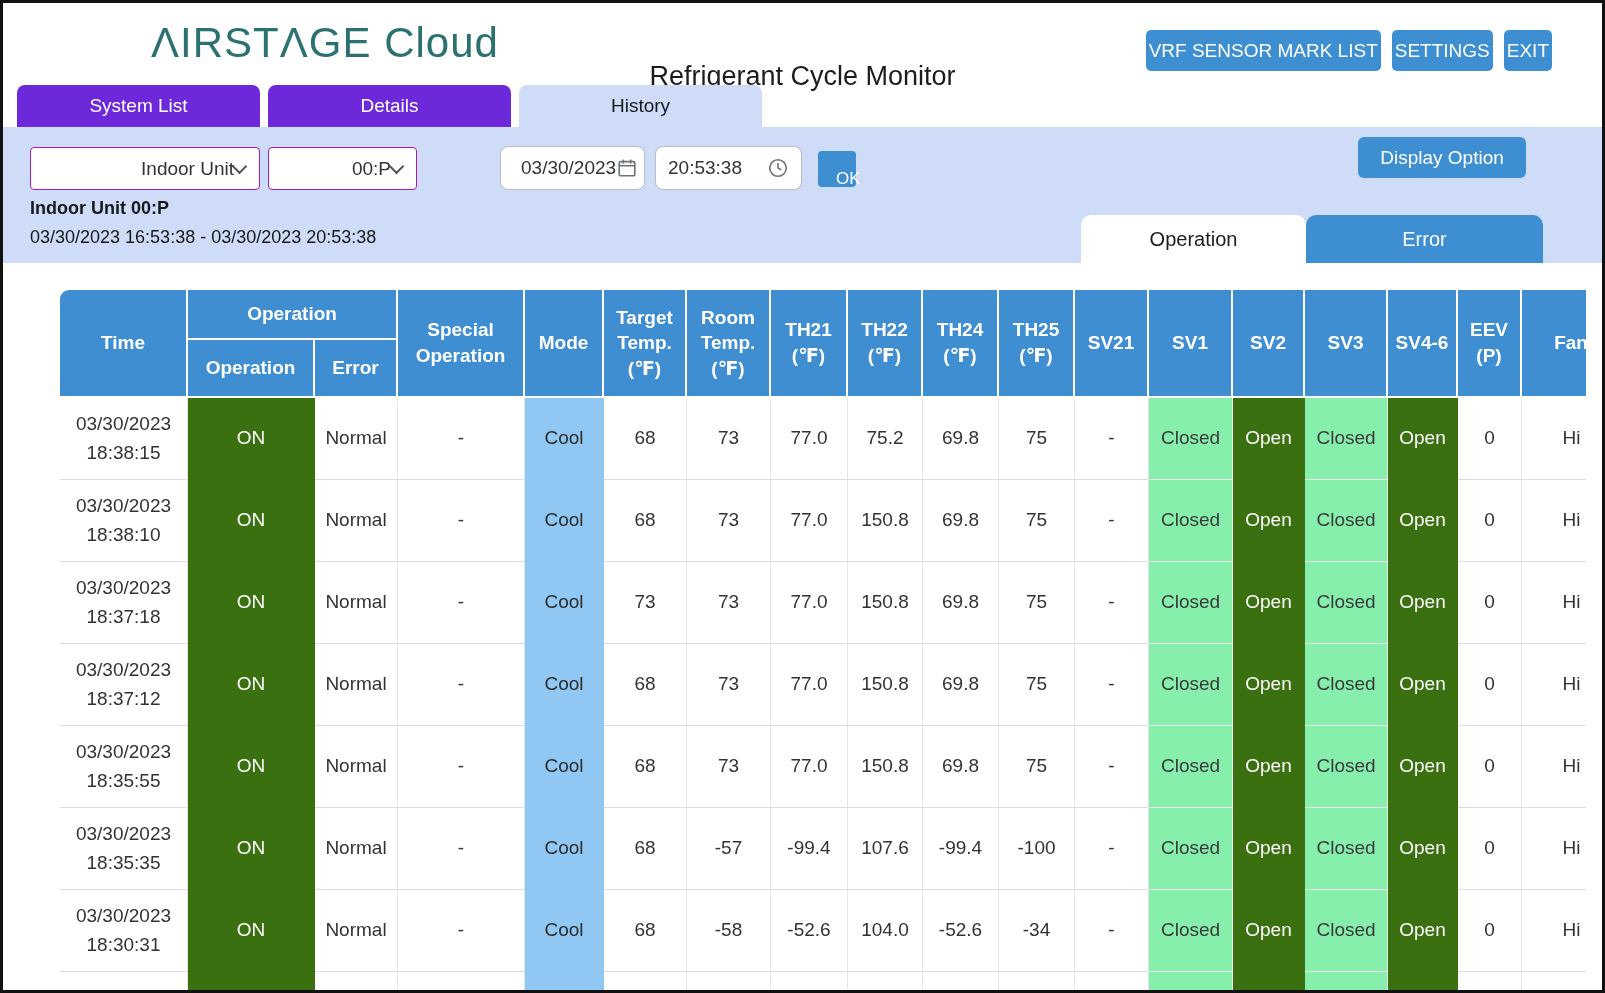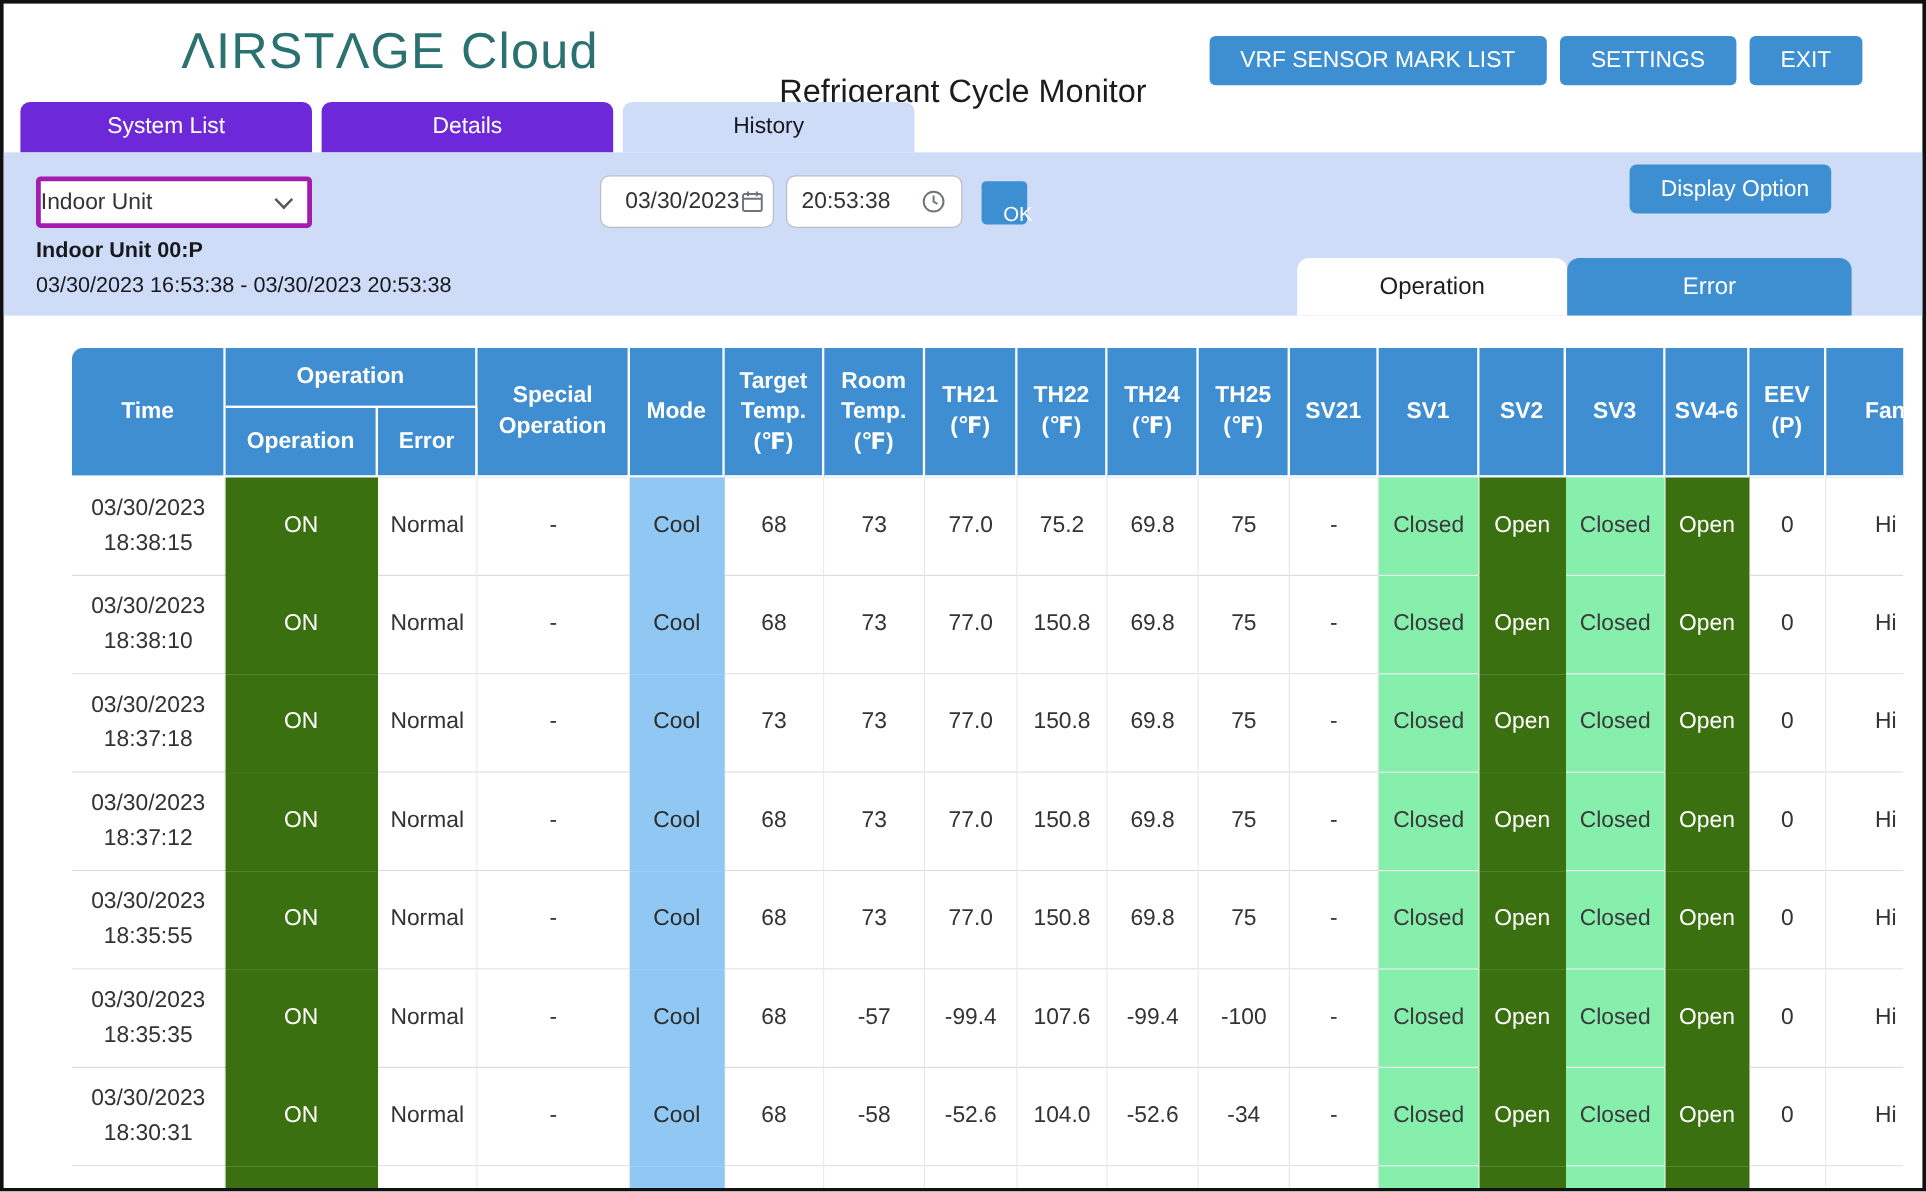--- a/index.html
+++ b/index.html
@@ -4,32 +4,32 @@
 <style>
   html,body{margin:0;padding:0;background:#fff;}
   .page{position:relative;width:1605px;height:993px;box-sizing:border-box;border:3px solid #111;
         background:#fff;overflow:hidden;font-family:"Liberation Sans","DejaVu Sans",sans-serif;}
 
   
   .brand{position:absolute;left:148px;top:16px;font-size:42px;color:#2a7170;letter-spacing:1px;font-weight:500;}
   .app-title{position:absolute;left:0;right:0;top:26px;text-align:center;font-size:27px;color:#1c1c1c;pointer-events:none;margin-top:32px;}
   .hdr-buttons{position:absolute;right:50px;top:27px;display:flex;gap:11px;}
   .btn-blue{background:#3d8fd2;color:#fff;border:none;border-radius:5px;height:41px;font-size:19px;
-            padding:0 26px;font-family:inherit;cursor:pointer;white-space:nowrap;}
+            padding:0 3px;font-family:inherit;cursor:pointer;white-space:nowrap;}
 
   
   .tab{position:absolute;top:82px;height:42px;width:243px;border-radius:8px 8px 0 0;background:#6d28d9;
        color:#fff;display:flex;align-items:center;justify-content:center;font-size:19px;cursor:pointer;}
   .tab.t0{left:14px;} .tab.t1{left:265px;} .tab.t2{left:516px;}
   .tab.active{background:#cedcf8;color:#15191e;}
 
   
   .filter-band{position:absolute;left:0;right:0;top:124px;height:136px;background:#cedcf8;}
-  .select{position:absolute;background:#fff;border:4px solid #a21caf;border-radius:4px;display:flex;
-          align-items:center;justify-content:space-between;font-size:19px;color:#333;padding:0 14px 0 0;
+  .select{position:absolute;background:#fff;border:1px solid #a21caf;border-radius:4px;display:flex;
+          align-items:center;justify-content:flex-end;font-size:19px;color:#333;padding:0 14px 0 16px;
           box-sizing:border-box;height:43px;top:20px;cursor:pointer;}
   .sel-unit-type{left:27px;width:230px;} .sel-unit{left:265px;width:149px;}
   .chev{width:9px;height:9px;border-right:2px solid #555;border-bottom:2px solid #555;
         transform:rotate(45deg);margin-top:-5px;flex:0 0 auto;}
   .input{position:absolute;background:#fff;border:1px solid #b9bcc2;border-radius:8px;display:flex;
          align-items:center;justify-content:space-between;font-size:19px;color:#333;
          padding:0 12px 0 20px;box-sizing:border-box;height:44px;top:19px;cursor:text;}
   .inp-date{left:497px;width:145px;} .inp-time{left:652px;width:147px;padding-left:12px;}
   .icon-svg{flex:0 0 auto;}
   .ok-btn{position:absolute;left:815px;top:24px;width:38px;height:35px;border-radius:4px;font-size:17px;padding:18px;}
@@ -74,20 +74,24 @@
   <div class="tab t1">Details</div>
   <div class="tab t2 active">History</div>
 
   <div class="filter-band">
 
     <div class="select sel-unit-type">
       <span>Indoor Unit</span>
       <span class="chev"></span>
     </div>
 
+    <div class="select sel-unit">
+      <span>00:P</span>
+      <span class="chev"></span>
+    </div>
 
     <div class="input inp-date">
       <span>03/30/2023</span>
       <svg class="icon-svg" width="22" height="22" viewBox="0 0 24 24" fill="none" stroke="#6f7479" stroke-width="1.8">
         <rect x="3.5" y="5" width="17" height="15.5" rx="1.5"></rect>
         <line x1="8" y1="2.8" x2="8" y2="7.2"></line>
         <line x1="16" y1="2.8" x2="16" y2="7.2"></line>
         <line x1="3.5" y1="9.5" x2="20.5" y2="9.5"></line>
       </svg>
     </div>

